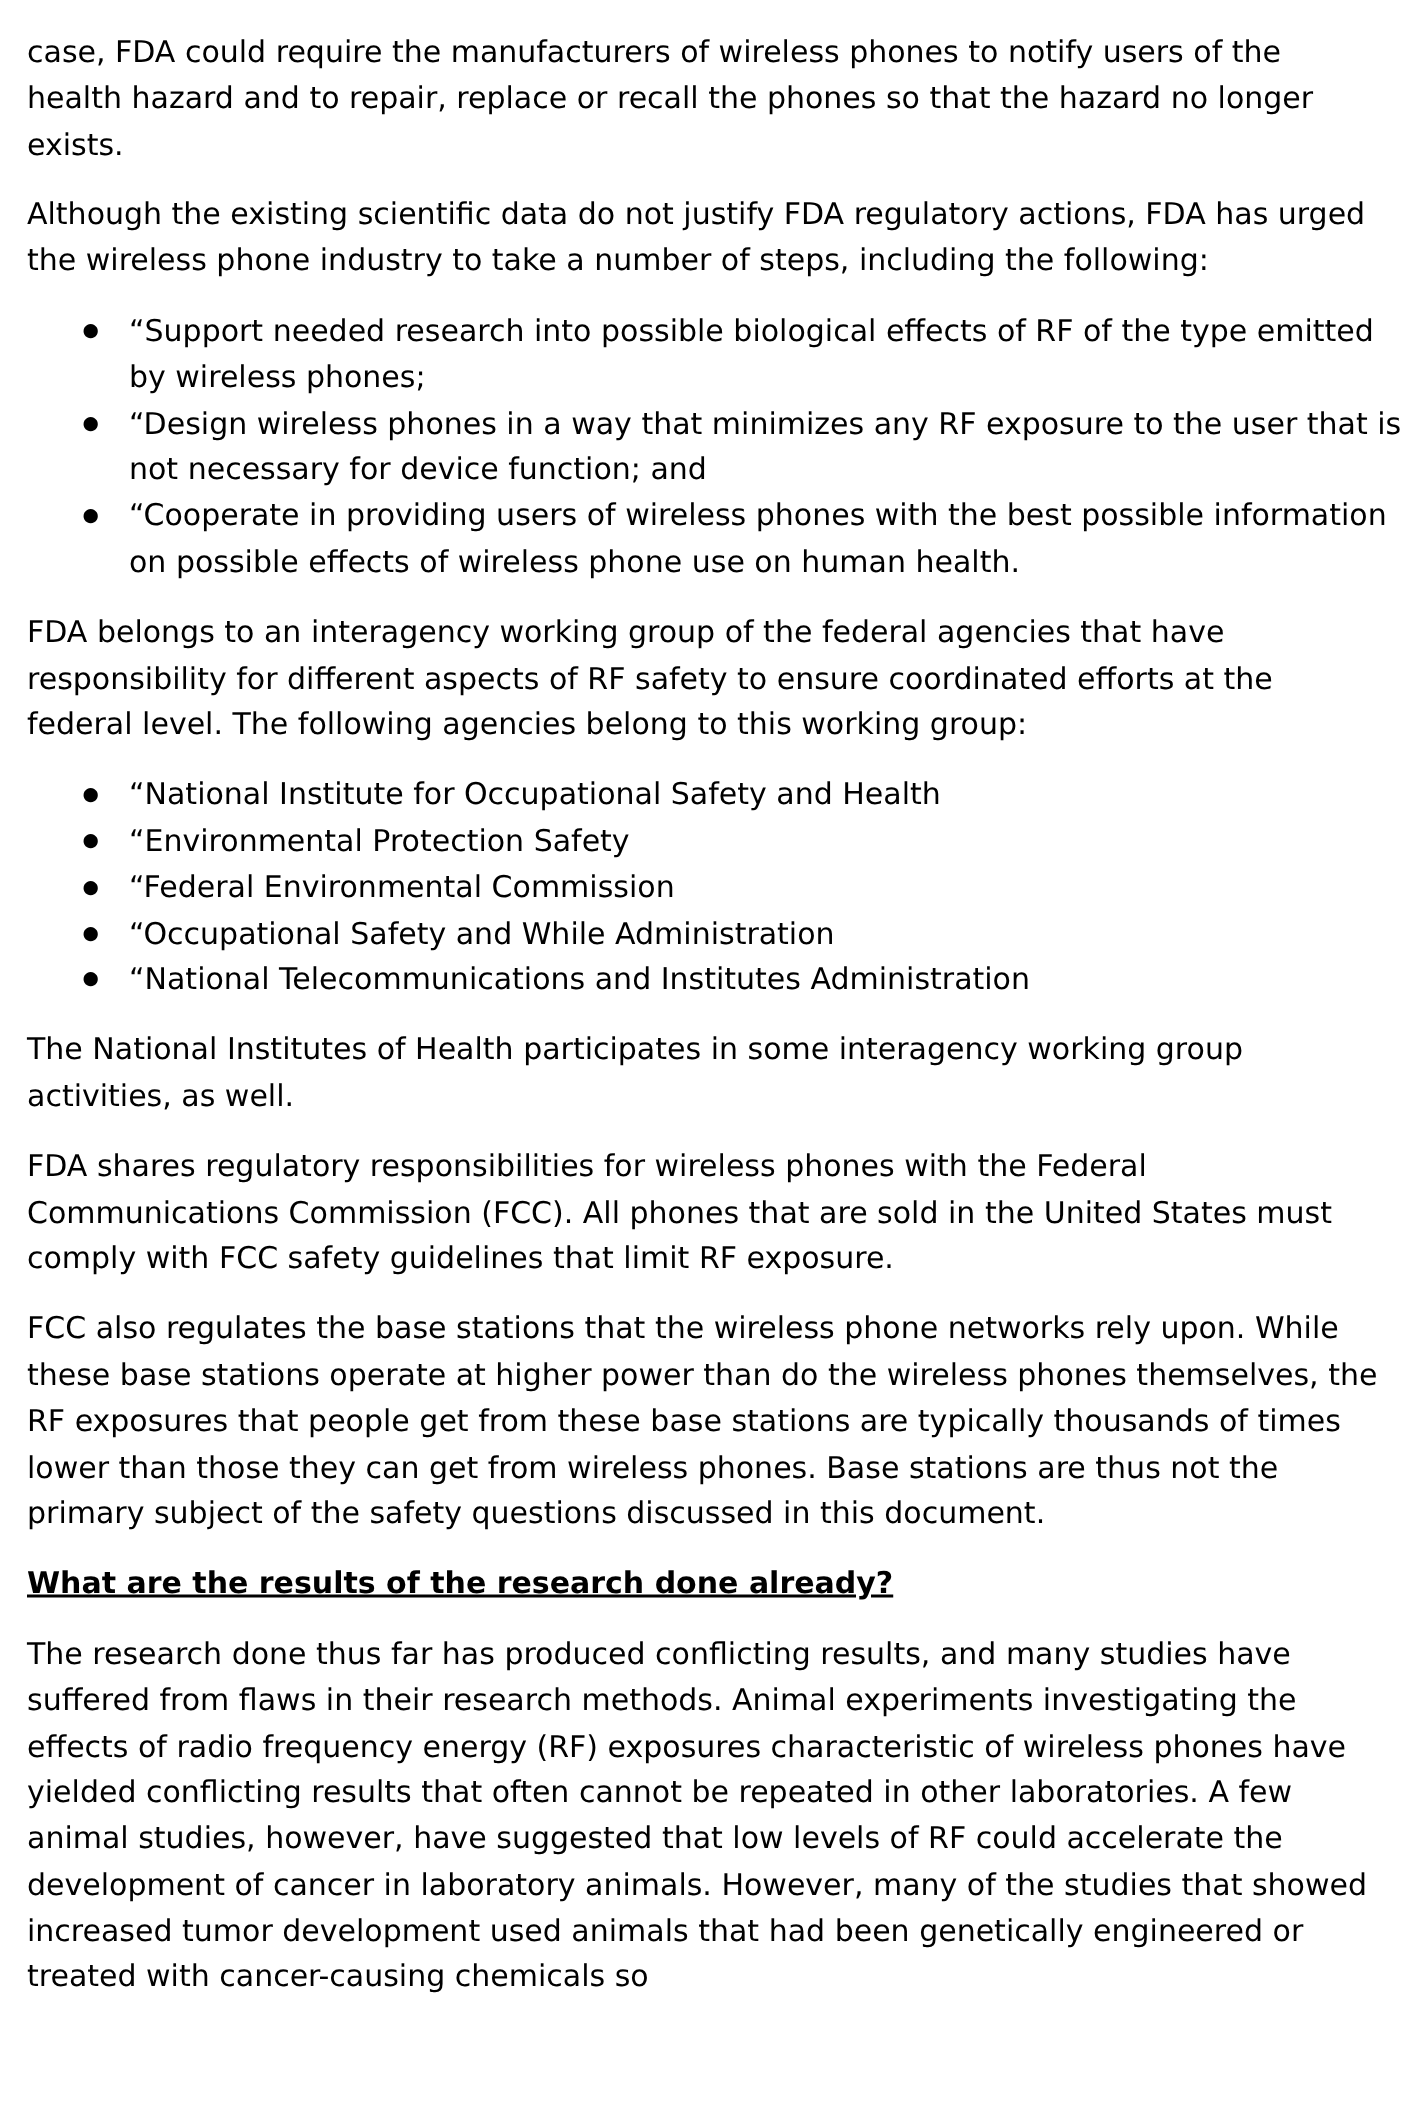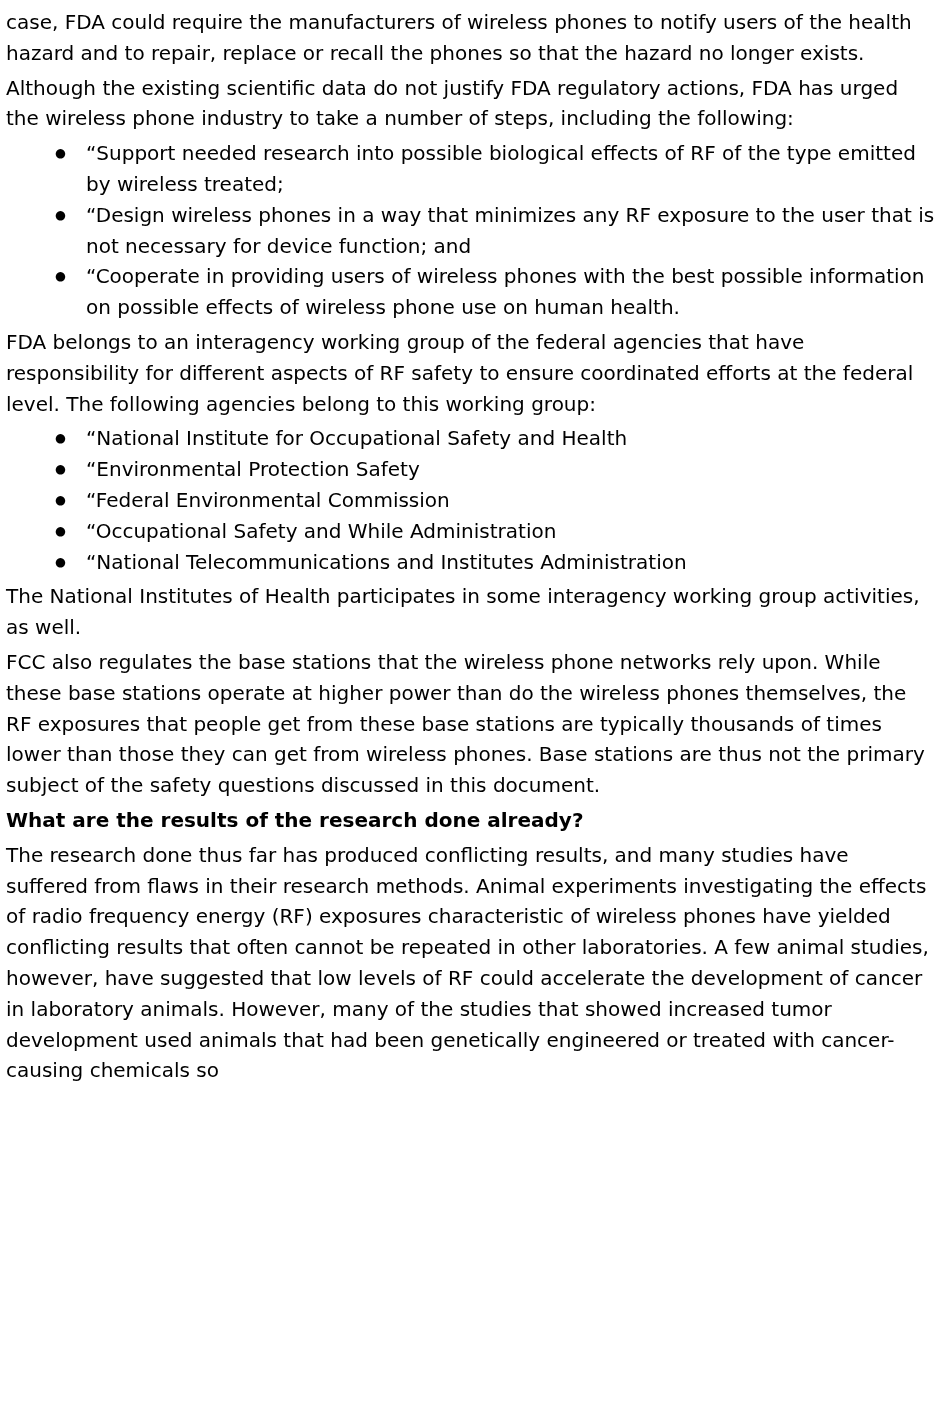--- a/index.html
+++ b/index.html
@@ -13,26 +13,27 @@
     background: #ffffff;
     color: #000000;
     font-family: "DejaVu Sans", "Liberation Sans", sans-serif;
     font-size: 20px;
     line-height: 30.8px;
   }
   .page {
     padding: 3px 2px 0 2px;
   }
   p.para {
-    margin: 4px;
+    margin: 16px;
     padding: 0;
   }
   .heading {
     font-weight: bold;
     margin: 9px 0 7px 0;
+    text-decoration: underline;
   }
   .bullet-item {
     display: flex;
     margin-left: 53px;
   }
   .bullet-marker {
     flex: 0 0 31px;
     font-size: 12.5px;
   }
   .bullet-text {
@@ -44,21 +45,21 @@
 
 <div class="page">
 
   <p class="para">case, FDA could require the manufacturers of wireless phones to notify users of the health hazard and to repair, replace or recall the phones so that the hazard no longer exists.</p>
 
   <p class="para">Although the existing scientific data do not justify FDA regulatory actions, FDA has urged the wireless phone industry to take a number of steps, including the following:</p>
 
   <div class="bullet-list">
     <div class="bullet-item">
       <span class="bullet-marker">●</span>
-      <span class="bullet-text">“Support needed research into possible biological effects of RF of the type emitted by wireless treated;</span>
+      <span class="bullet-text">“Support needed research into possible biological effects of RF of the type emitted by wireless phones;</span>
     </div>
     <div class="bullet-item">
       <span class="bullet-marker">●</span>
       <span class="bullet-text">“Design wireless phones in a way that minimizes any RF exposure to the user that is not necessary for device function; and</span>
     </div>
     <div class="bullet-item">
       <span class="bullet-marker">●</span>
       <span class="bullet-text">“Cooperate in providing users of wireless phones with the best possible information on possible effects of wireless phone use on human health.</span>
     </div>
   </div>
@@ -83,20 +84,21 @@
       <span class="bullet-text">“Occupational Safety and While Administration</span>
     </div>
     <div class="bullet-item">
       <span class="bullet-marker">●</span>
       <span class="bullet-text">“National Telecommunications and Institutes Administration</span>
     </div>
   </div>
 
   <p class="para">The National Institutes of Health participates in some interagency working group activities, as well.</p>
 
+  <p class="para">FDA shares regulatory responsibilities for wireless phones with the Federal Communications Commission (FCC). All phones that are sold in the United States must comply with FCC safety guidelines that limit RF exposure.</p>
 
 
   <p class="para">FCC also regulates the base stations that the wireless phone networks rely upon. While these base stations operate at higher power than do the wireless phones themselves, the RF exposures that people get from these base stations are typically thousands of times lower than those they can get from wireless phones. Base stations are thus not the primary subject of the safety questions discussed in this document.</p>
 
   <p class="para heading">What are the results of the research done already?</p>
 
   <p class="para">The research done thus far has produced conflicting results, and many studies have suffered from flaws in their research methods. Animal experiments investigating the effects of radio frequency energy (RF) exposures characteristic of wireless phones have yielded conflicting results that often cannot be repeated in other laboratories. A few animal studies, however, have suggested that low levels of RF could accelerate the development of cancer in laboratory animals. However, many of the studies that showed increased tumor development used animals that had been genetically engineered or treated with cancer-causing chemicals so</p>
 
 </div>
 

